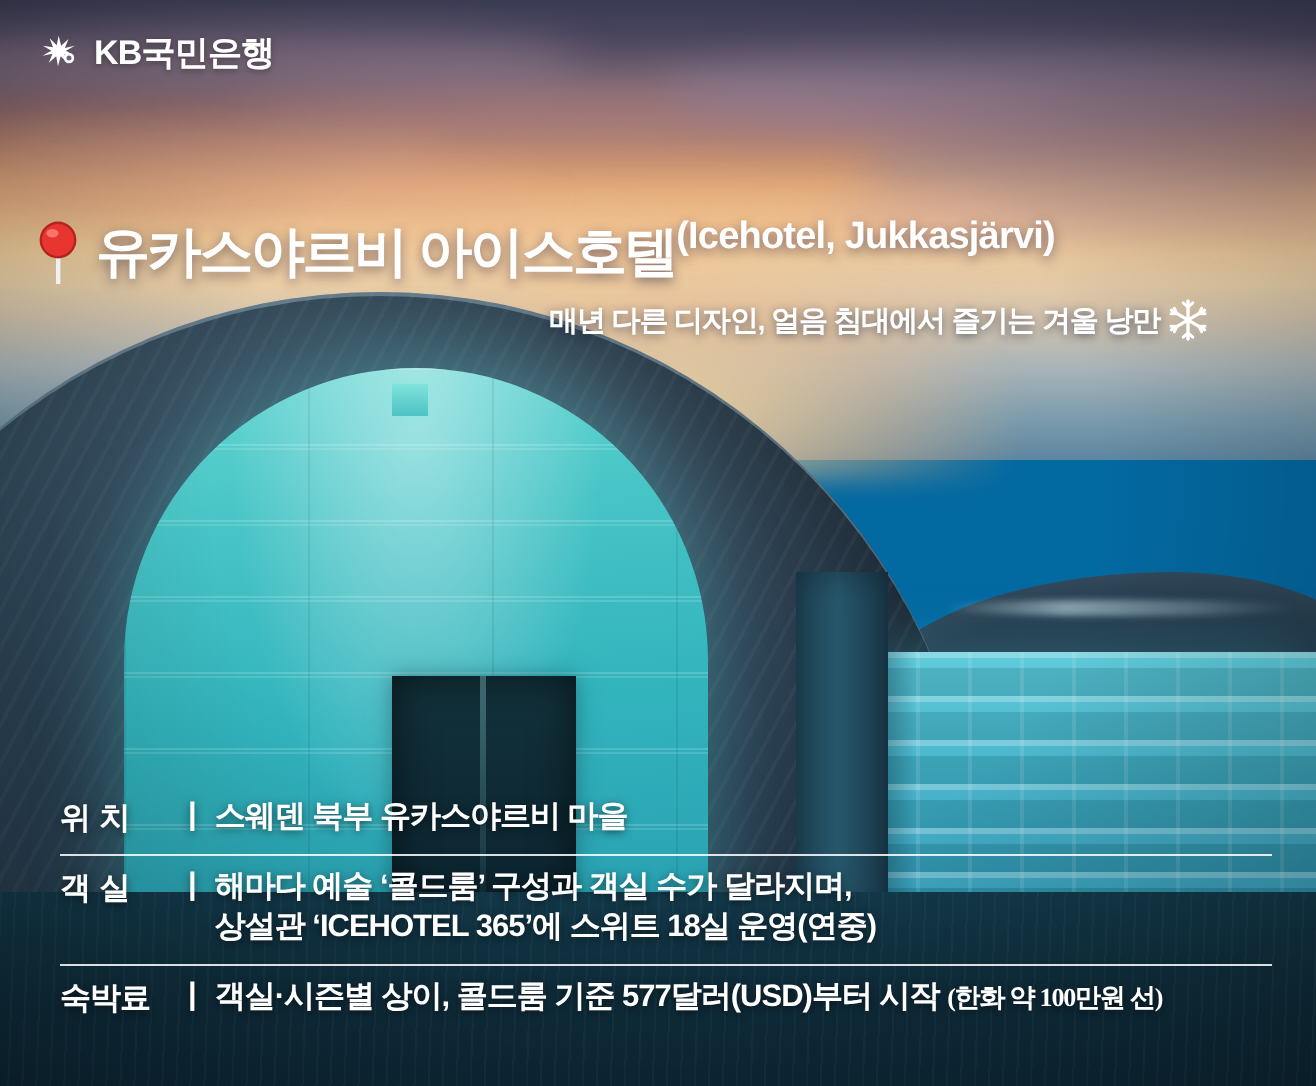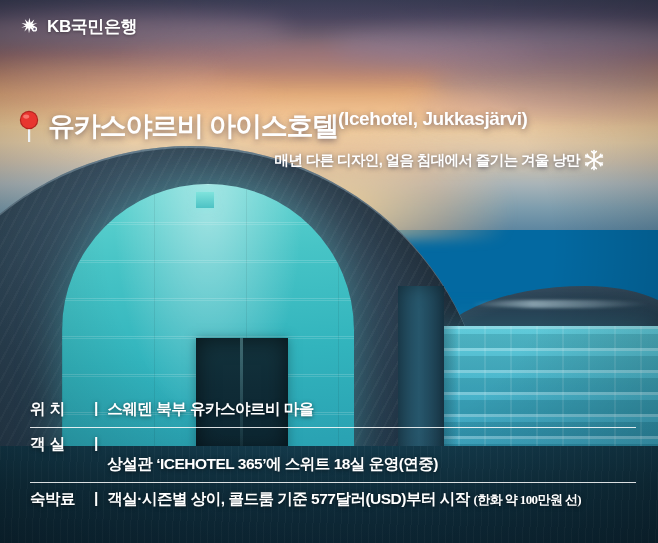--- a/index.html
+++ b/index.html
@@ -475,21 +475,21 @@
       <span class="info-bar">|</span>
       <span class="info-value">스웨덴 북부 유카스야르비 마을</span>
     </div>
 
     <div class="info-sep"></div>
 
     <div class="info-row">
       <span class="info-label">객  실</span>
       <span class="info-bar">|</span>
       <span class="info-value">
-        <br>
+        <span class="nowrap">해마다 예술 ‘콜드룸’ 구성과 객실 수가 달라지며,</span><br>
         <span class="nowrap">상설관 ‘ICEHOTEL 365’에 스위트 18실 운영(연중)</span>
       </span>
     </div>
 
     <div class="info-sep"></div>
 
     <div class="info-row">
       <span class="info-label wide">숙박료</span>
       <span class="info-bar">|</span>
       <span class="info-value nowrap">

